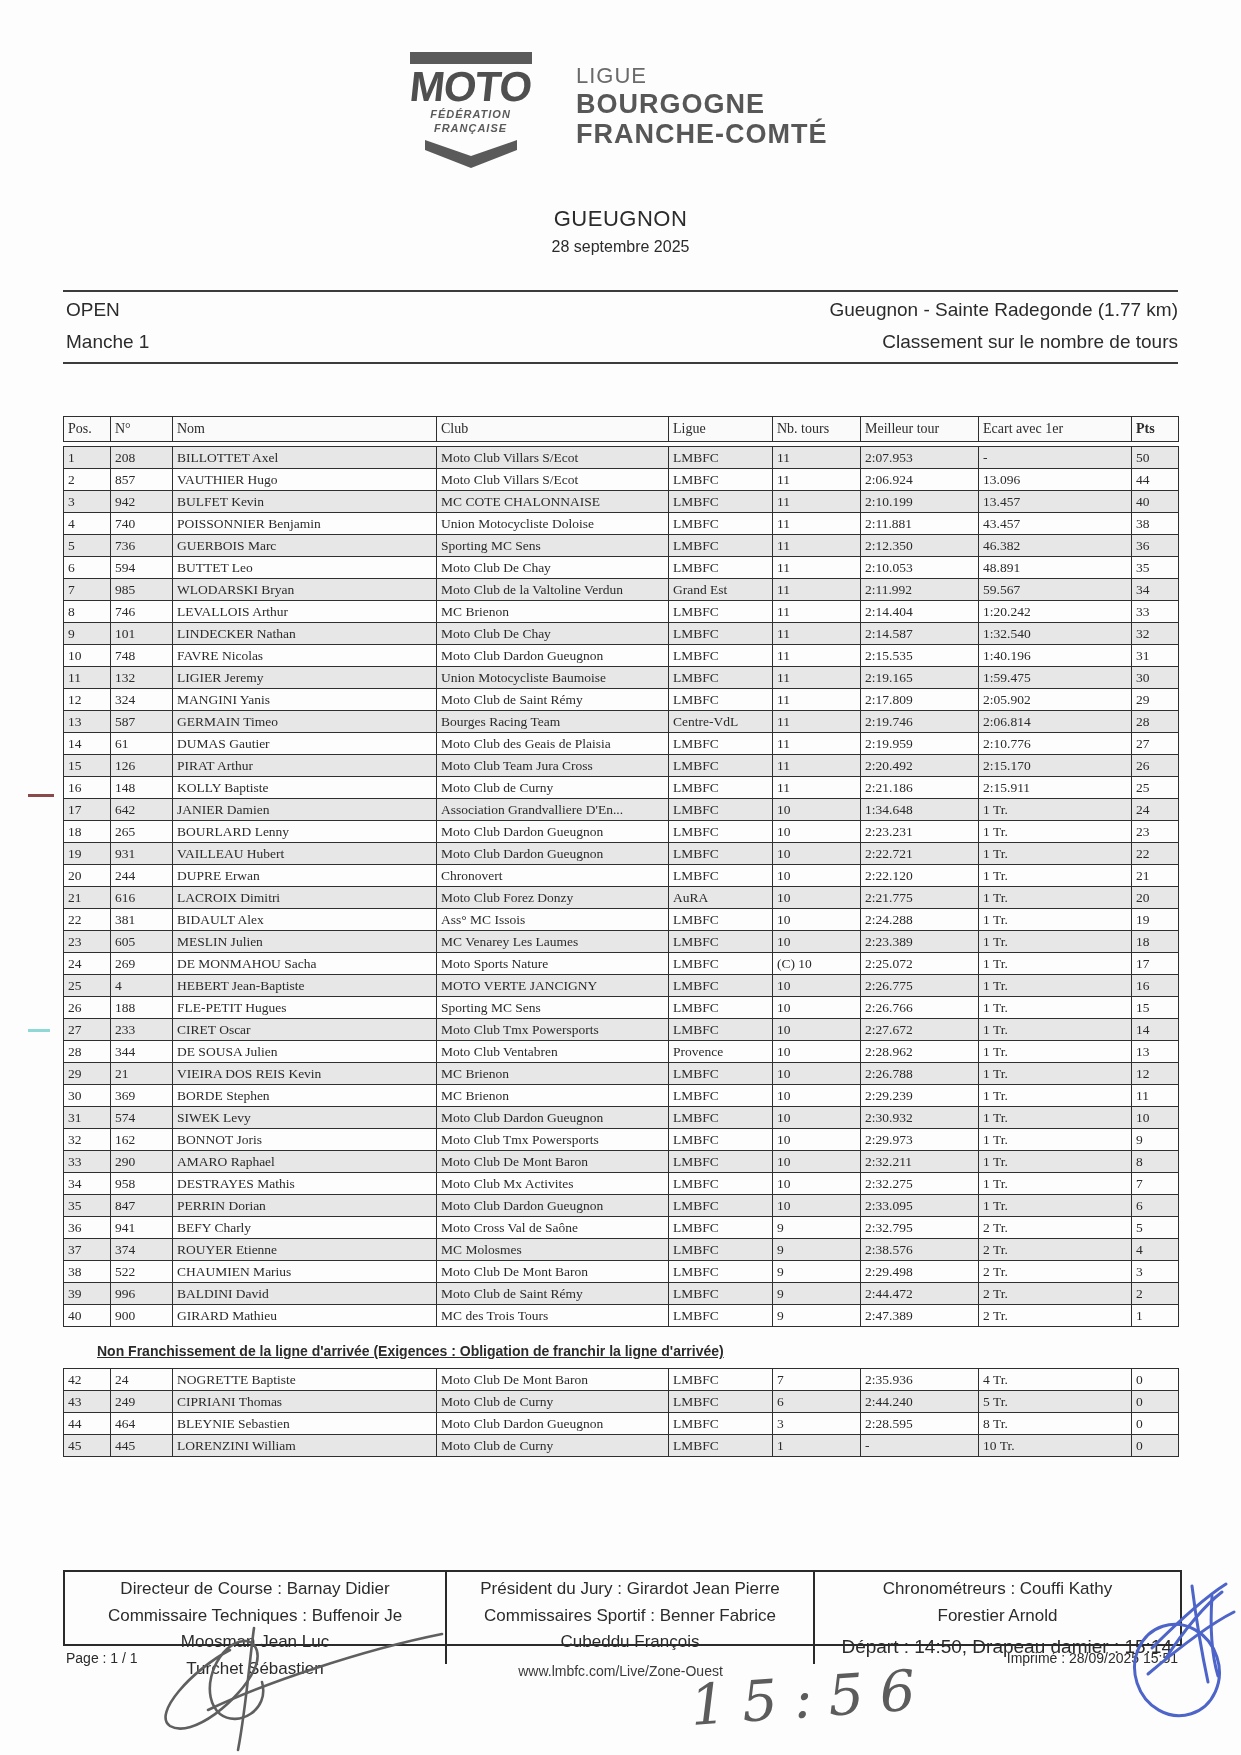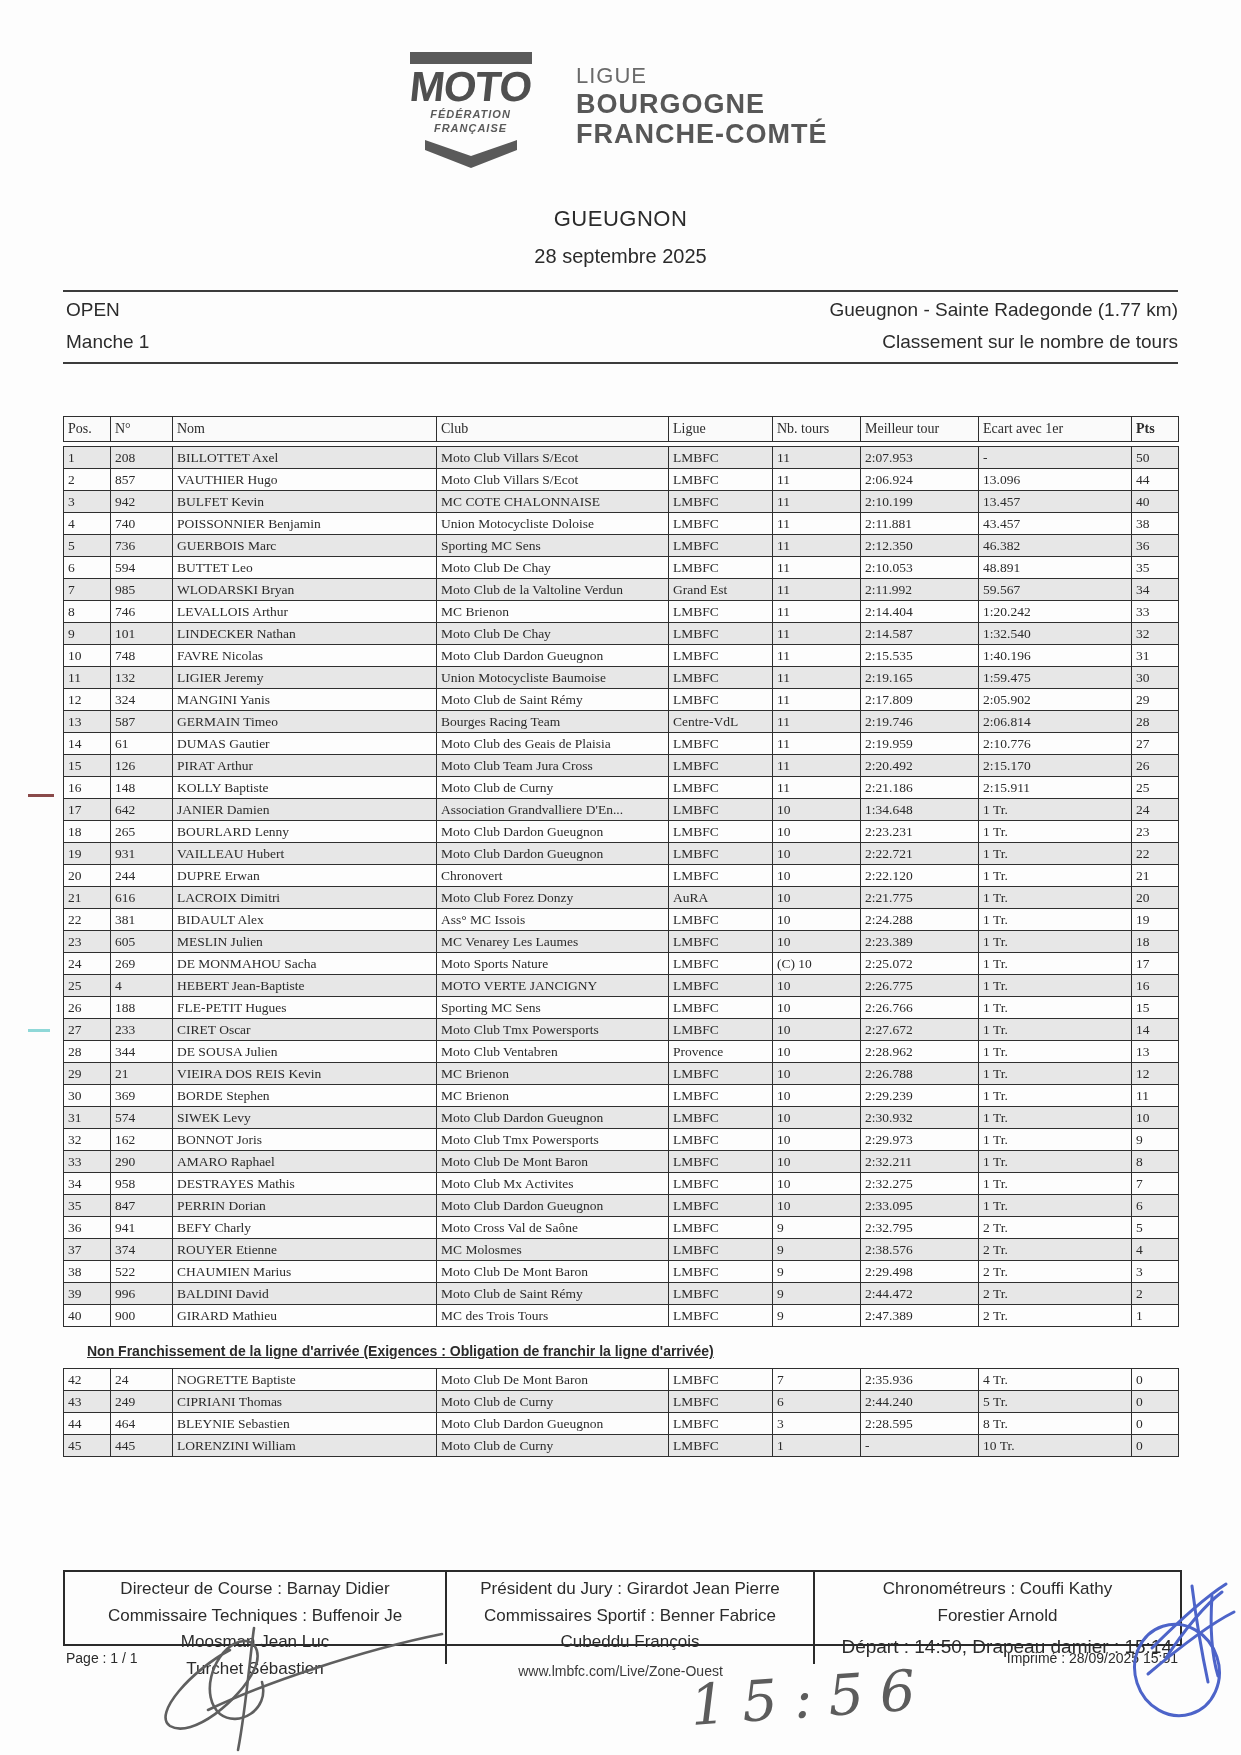--- a/index.html
+++ b/index.html
@@ -16,39 +16,39 @@
   .emblem-moto{font-size:42px;font-weight:bold;letter-spacing:-1px;color:#4f4f4f;transform:skewX(-6deg);line-height:1.0;margin-top:2px;}
   .emblem-fed{font-size:11px;font-weight:bold;font-style:italic;letter-spacing:1px;color:#5a5a5a;line-height:1.25;}
   .emblem-chevron{margin-top:4px;}
   .ligue-text{margin-left:28px;margin-top:12px;color:#5d5d5d;line-height:1.12;}
   .ligue-l1{font-size:22px;font-weight:normal;letter-spacing:1px;color:#6a6a6a;}
   .ligue-l2,.ligue-l3{font-size:27px;font-weight:bold;letter-spacing:1px;color:#575757;}
   
   .center-line{position:absolute;left:0;width:100%;text-align:center;}
   .title{top:163px;font-size:24px;letter-spacing:.5px;}
   .venue{top:206px;font-size:22px;letter-spacing:.5px;}
-  .date{top:245px;font-size:20px;}
+  .date{top:238px;font-size:16px;}
   .rule{position:absolute;left:63px;width:1115px;height:2px;background:#3c3c3c;}
   .rule1{top:290px}.rule2{top:362px}
   .meta-left{position:absolute;left:66px;font-size:19px;}
   .meta-right{position:absolute;right:63px;font-size:19px;text-align:right;}
   .m1{top:299px}.m2{top:331px}
   
   table{border-collapse:collapse;table-layout:fixed;width:1115px;font-family:Liberation Serif, serif;}
   .c-pos{width:47px}.c-num{width:62px}.c-nom{width:264px}.c-club{width:232px}
   .c-ligue{width:104px}.c-nb{width:88px}.c-mt{width:118px}.c-ecart{width:153px}.c-pts{width:47px}
   th,td{border:1px solid #2f2f2f;padding:0 4px;text-align:left;white-space:nowrap;overflow:hidden;}
   th{height:24px;font-size:14px;font-weight:normal;background:#fafafa;}
   th:last-child{font-weight:bold;}
   td{height:21px;font-size:13.5px;}
   tr.shaded td{background:#e7e7e7;}
   .tbl-head{position:absolute;left:63px;top:416px;}
   .tbl-body{position:absolute;left:63px;top:446px;}
   .tbl-nf{position:absolute;left:63px;top:1368px;}
-  .nf-title{position:absolute;left:57px;top:1343px;font-size:14px;font-weight:bold;text-decoration:underline;padding-left:30px;}
+  .nf-title{position:absolute;left:67px;top:1343px;font-size:14px;font-weight:bold;text-decoration:underline;padding-left:30px;}
   .best-lap{position:absolute;left:0;top:1496px;width:100%;text-align:center;font-size:14.5px;font-weight:bold;text-decoration:underline;}
   
   .officials-box{position:absolute;left:63px;top:1570px;width:1115px;height:72px;border:2px solid #2a2a2a;display:flex;}
   .off-col{height:92px;overflow:visible;padding-top:4px;box-sizing:border-box;}
   .off-col1{width:382px;border-right:2px solid #2a2a2a;text-align:center;}
   .off-col2{width:368px;border-right:2px solid #2a2a2a;text-align:center;}
   .off-col3{width:365px;text-align:center;}
   .off-line{font-size:17px;line-height:26.5px;white-space:nowrap;}
   .off-times{font-size:19px;text-align:right;padding-right:8px;margin-top:7px;white-space:nowrap;}
   

